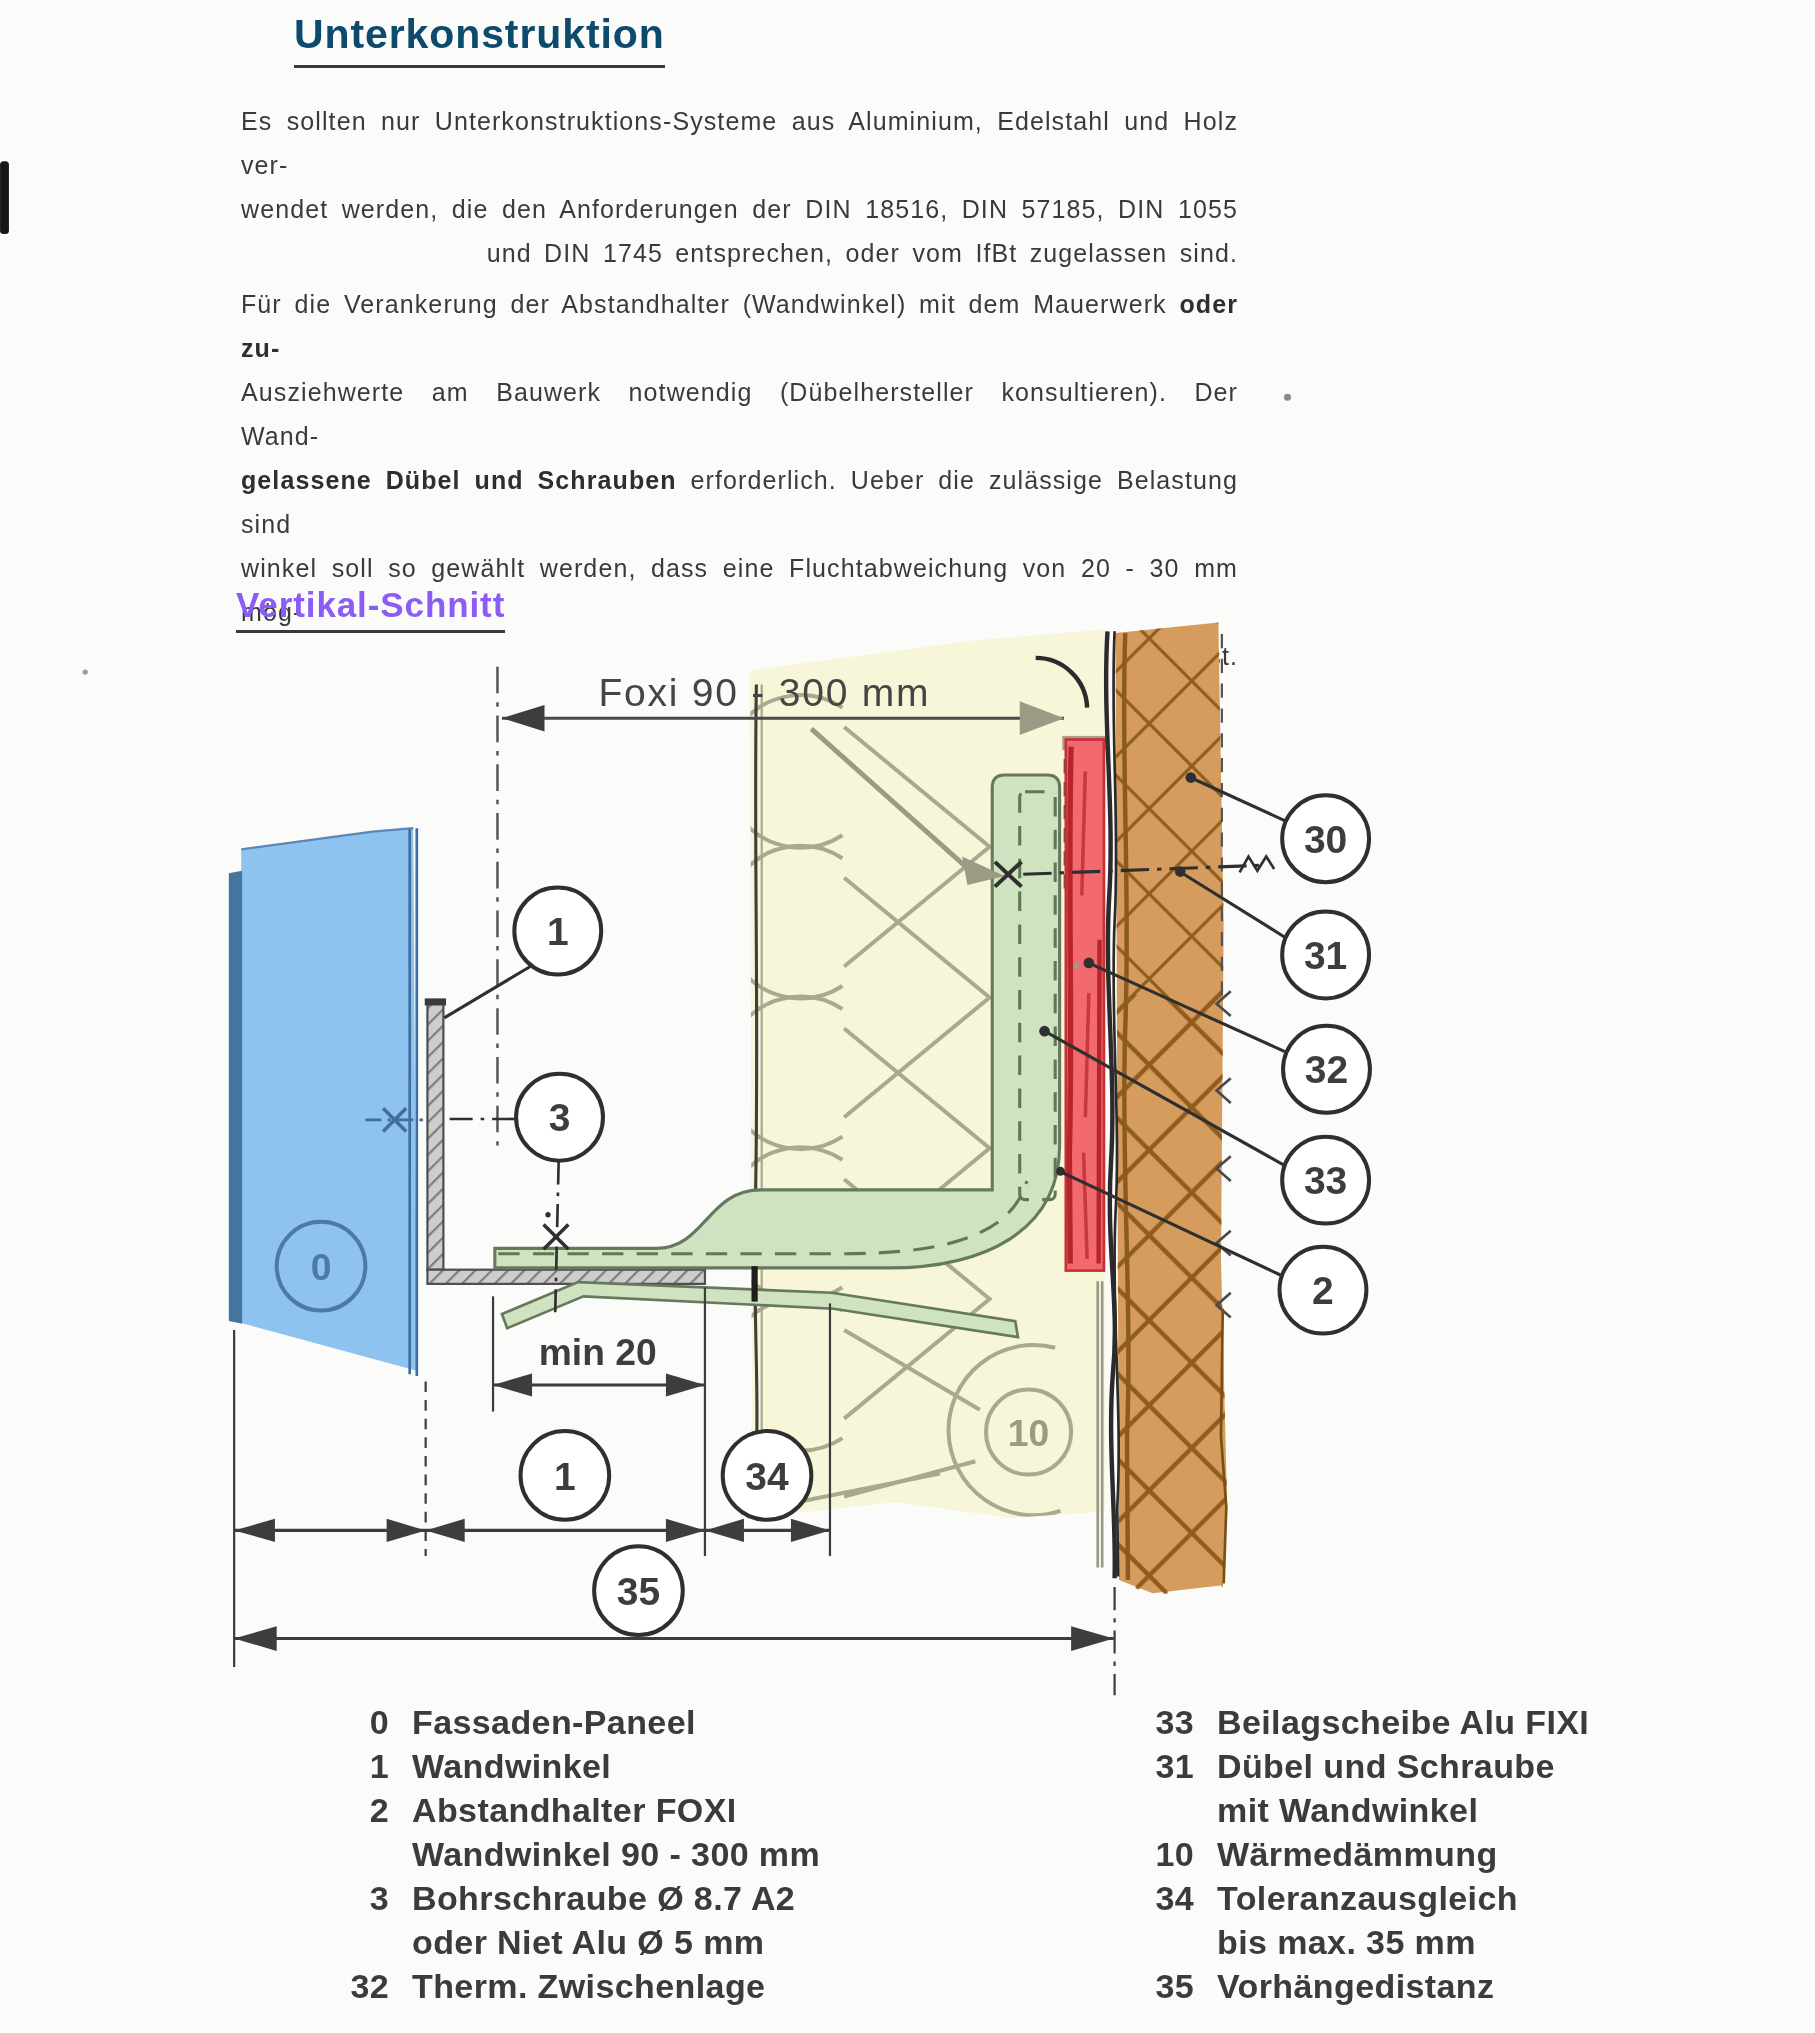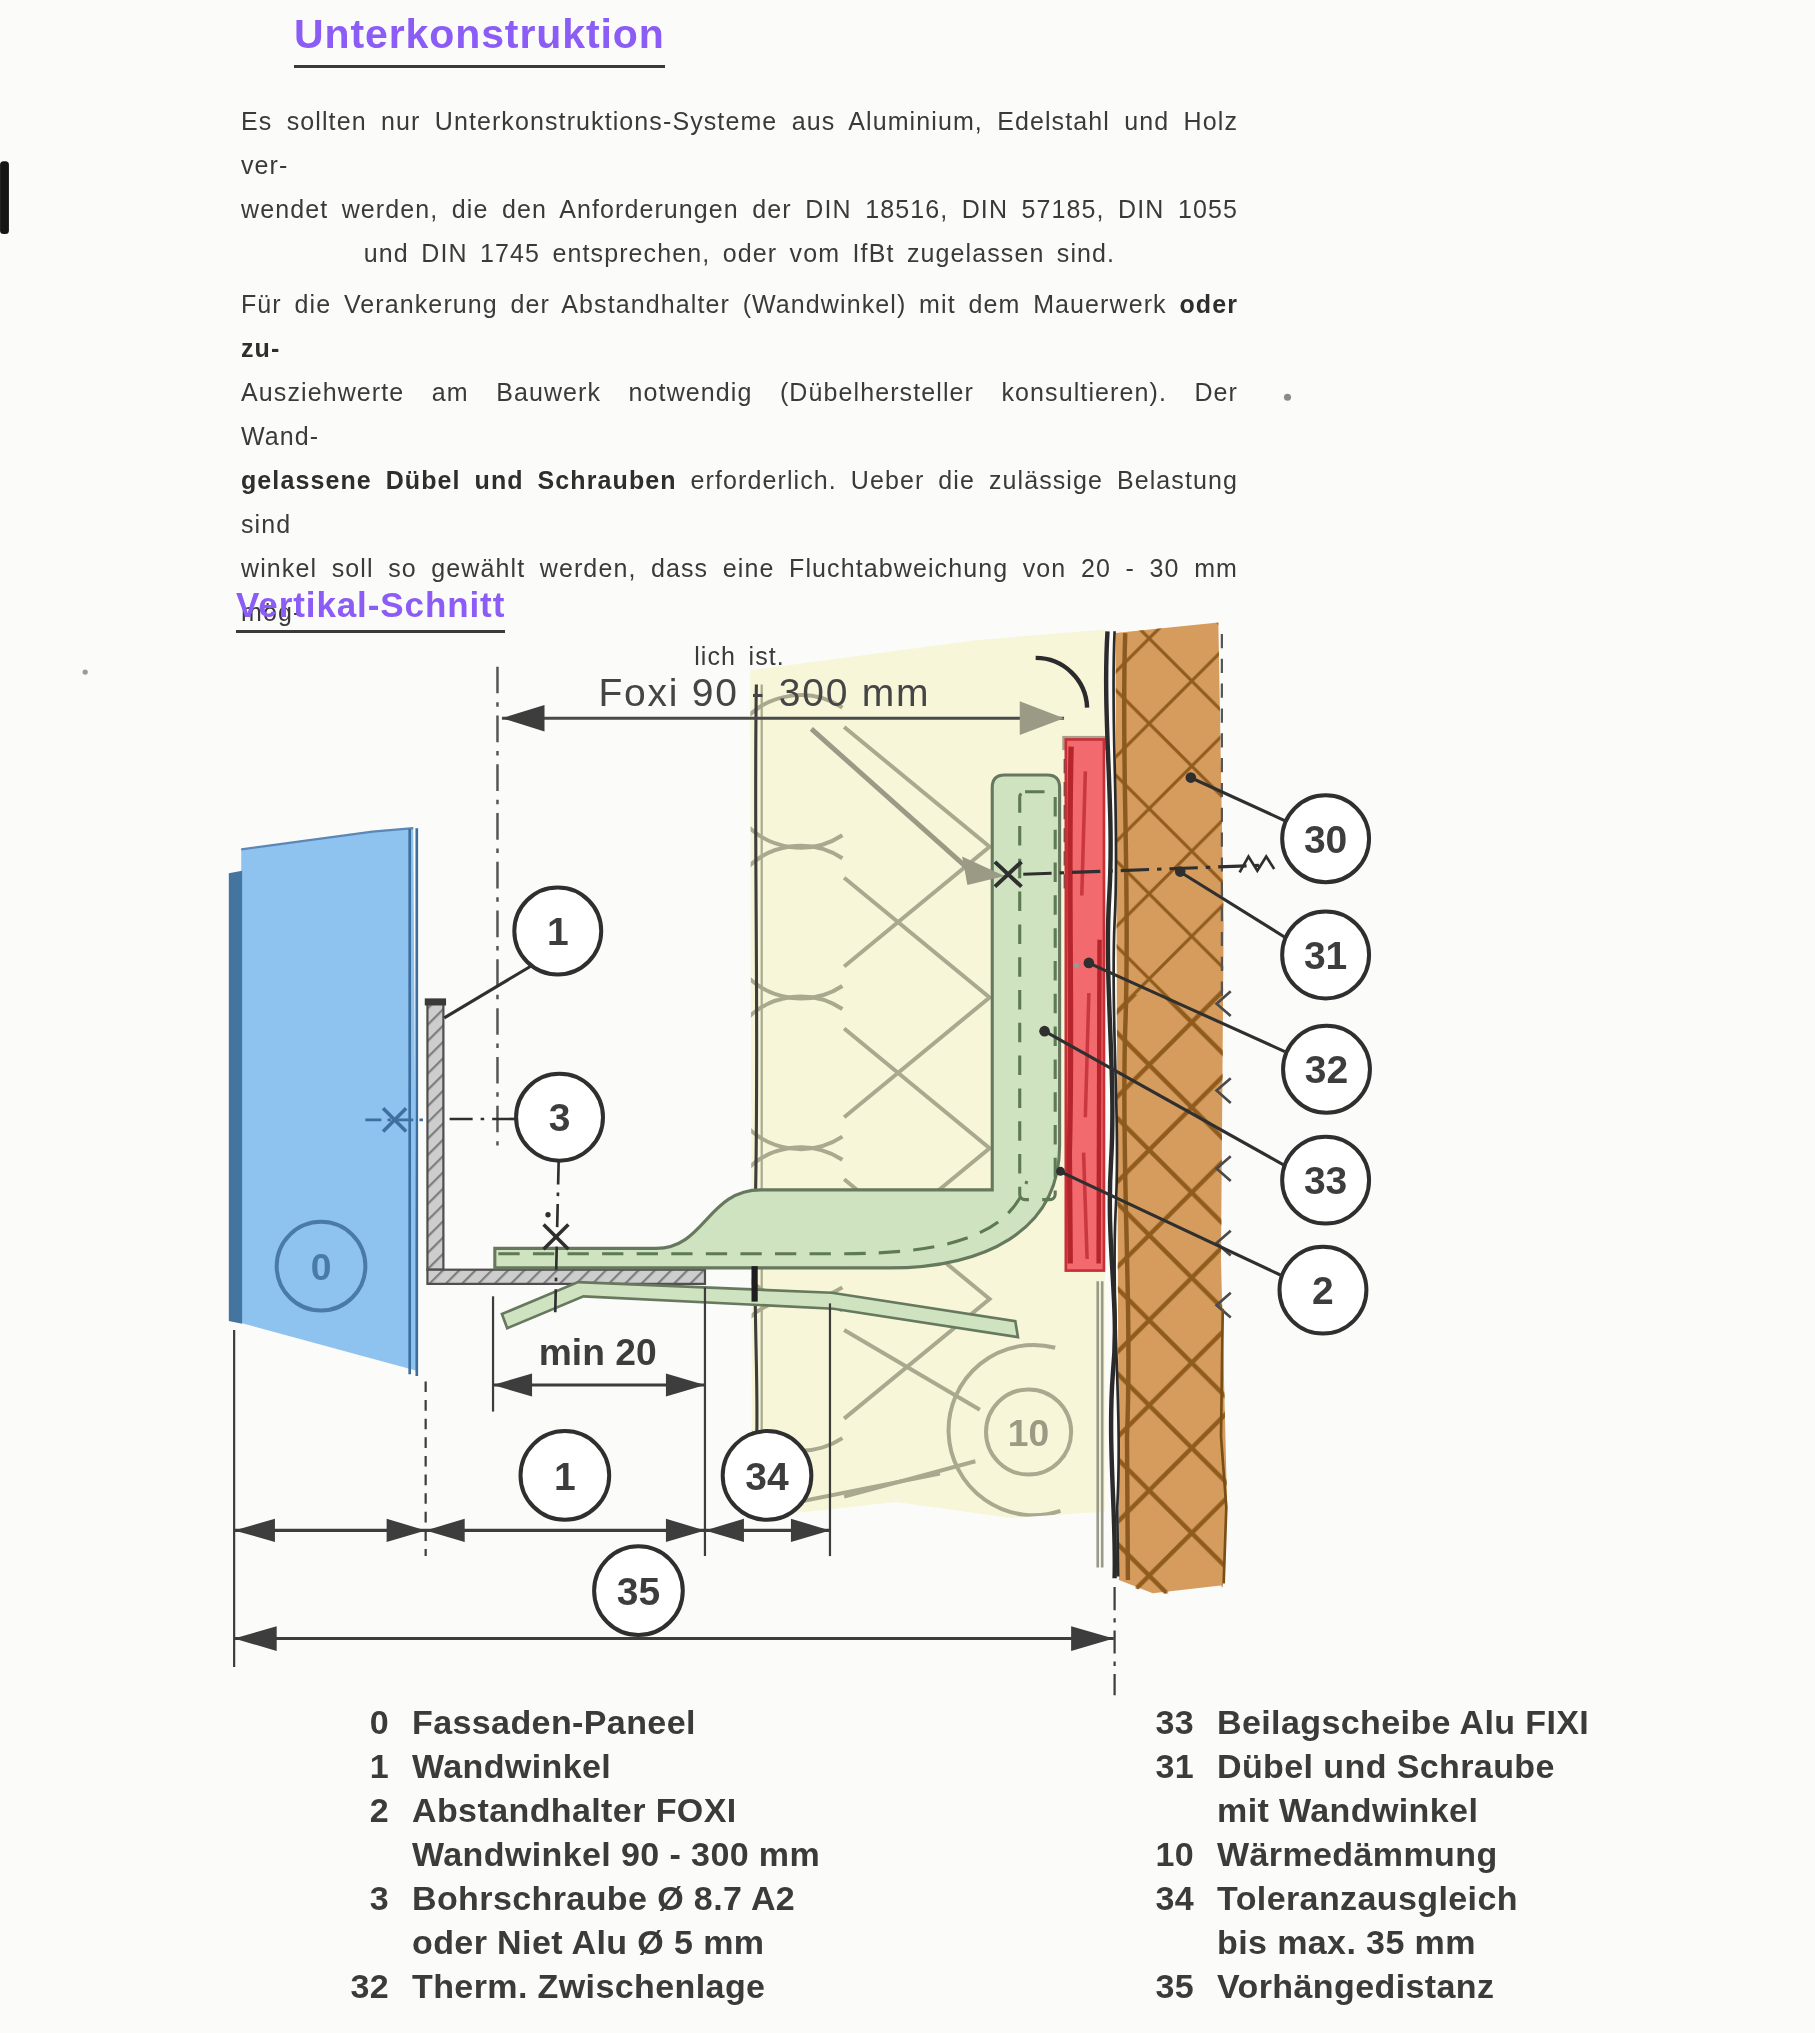--- a/index.html
+++ b/index.html
@@ -8,30 +8,30 @@
     background:#fbfbf9;
     font-family:"Liberation Sans", sans-serif;
     color:#3a3a3a;
     position:relative;
     overflow:hidden;
   }
   .page{position:absolute;inset:0;}
   
   .doc-title{
     position:absolute;left:294px;top:10.6px;
-    font-size:41px;font-weight:700;letter-spacing:0.9px;color:#8b5cf6;
+    font-size:41px;font-weight:700;letter-spacing:0.9px;color:#0c4a6e;
     border-bottom:3.5px solid #3a3a3a;padding-bottom:7px;
   }
   .para{
     position:absolute;left:241px;width:997px;
     font-size:25px;line-height:44px;letter-spacing:1.1px;word-spacing:4.4px;
     color:#3a3a3a;
   }
   .para .jline{text-align:justify;text-align-last:justify;}
-  .para .lline{text-align:center;}
+  .para .lline{text-align:right;}
   #para1{top:99px;}
   #para2{top:282px;}
   .b{font-weight:700;color:#2e2e2e;}
   .section-head{
     position:absolute;left:236px;top:585px;
     font-size:35px;font-weight:700;letter-spacing:0.9px;color:#8b5cf6;
     border-bottom:3.5px solid #3a3a3a;padding-bottom:5.3px;
   }
   
   .legend-col{position:absolute;font-size:34px;font-weight:700;color:#3b3b3b;letter-spacing:0.4px;}

